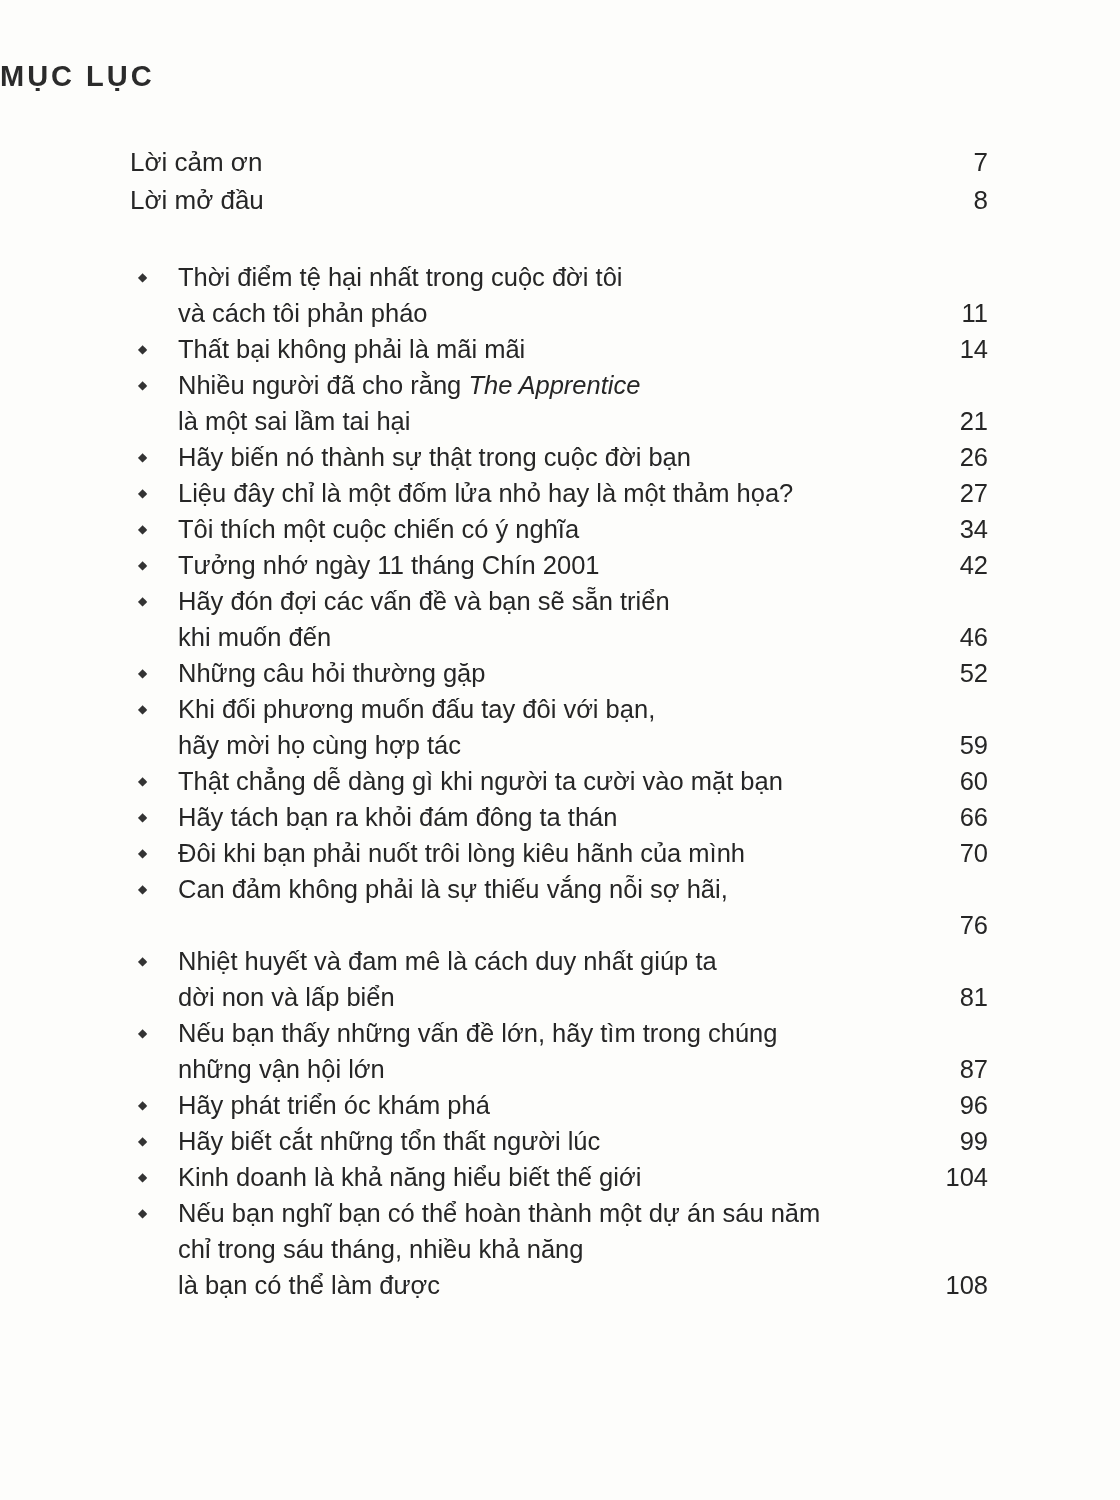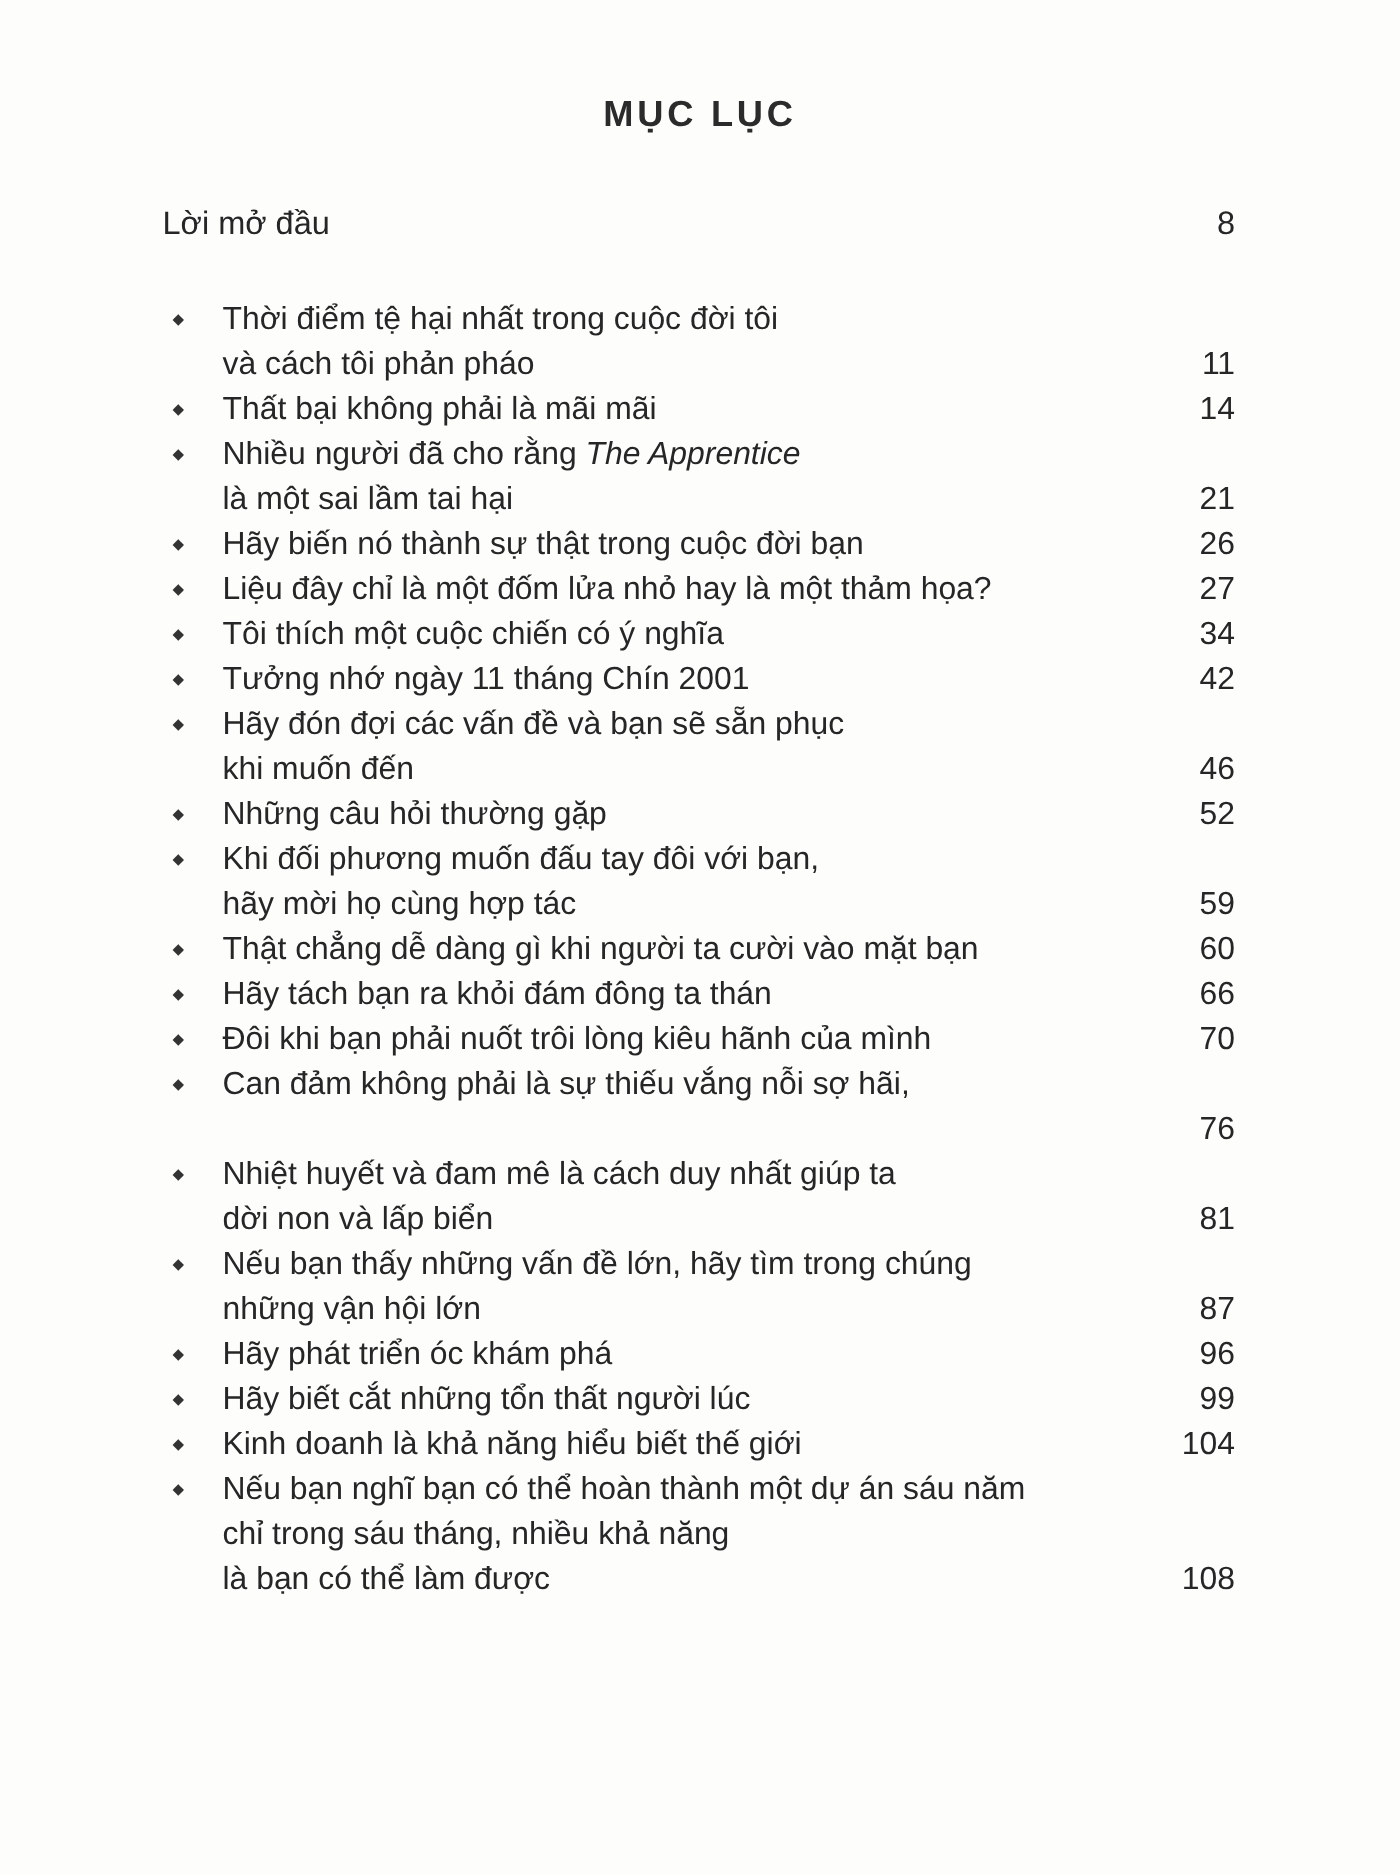--- a/index.html
+++ b/index.html
@@ -12,23 +12,23 @@
     width: 1120px;
     height: 1500px;
     margin: 0 auto;
     background: #fdfdfb;
     font-family: "Liberation Sans", "DejaVu Sans", sans-serif;
     color: #262626;
     overflow: hidden;
     box-sizing: border-box;
   }
   .title {
-    margin: 16px;
+    margin: 0;
     padding-top: 60px;
-    text-align: center;
+    text-align: left;
     font-size: 29px;
     font-weight: 600;
     letter-spacing: 3px;
     color: #2b2b2b;
   }
   .front {
     margin: 50px 132px 0 130px;
   }
   .front-line {
     display: flex;
@@ -61,20 +61,24 @@
   }
   em { font-style: italic; text-align: center; }
 </style>
 </head>
 <body>
 
 <div class="page">
   <h1 class="title">MỤC LỤC</h1>
   <div class="front">
       <div class="front-line">
+        <span class="text">Lời cảm ơn</span>
+        <span class="pagenum">7</span>
+      </div>
+      <div class="front-line">
         <span class="text">Lời mở đầu</span>
         <span class="pagenum">8</span>
       </div>
     </div>
   <div class="entries">
       <div class="entry">
         <div class="line">
           <span class="bullet">◆</span>
           <span class="text"><span>Thời điểm tệ hại nhất trong cuộc đời tôi</span></span>
         </div>
@@ -126,21 +130,21 @@
       <div class="entry">
         <div class="line">
           <span class="bullet">◆</span>
           <span class="text"><span>Tưởng nhớ ngày 11 tháng Chín 2001</span></span>
           <span class="pagenum">42</span>
         </div>
       </div>
       <div class="entry">
         <div class="line">
           <span class="bullet">◆</span>
-          <span class="text"><span>Hãy đón đợi các vấn đề và bạn sẽ sẵn phục</span></span>
+          <span class="text"><span>Hãy đón đợi các vấn đề và bạn sẽ sẵn triển</span></span>
         </div>
         <div class="line">
           <span class="bullet"></span>
           <span class="text"><span>khi muốn đến</span></span>
           <span class="pagenum">46</span>
         </div>
       </div>
       <div class="entry">
         <div class="line">
           <span class="bullet">◆</span>

